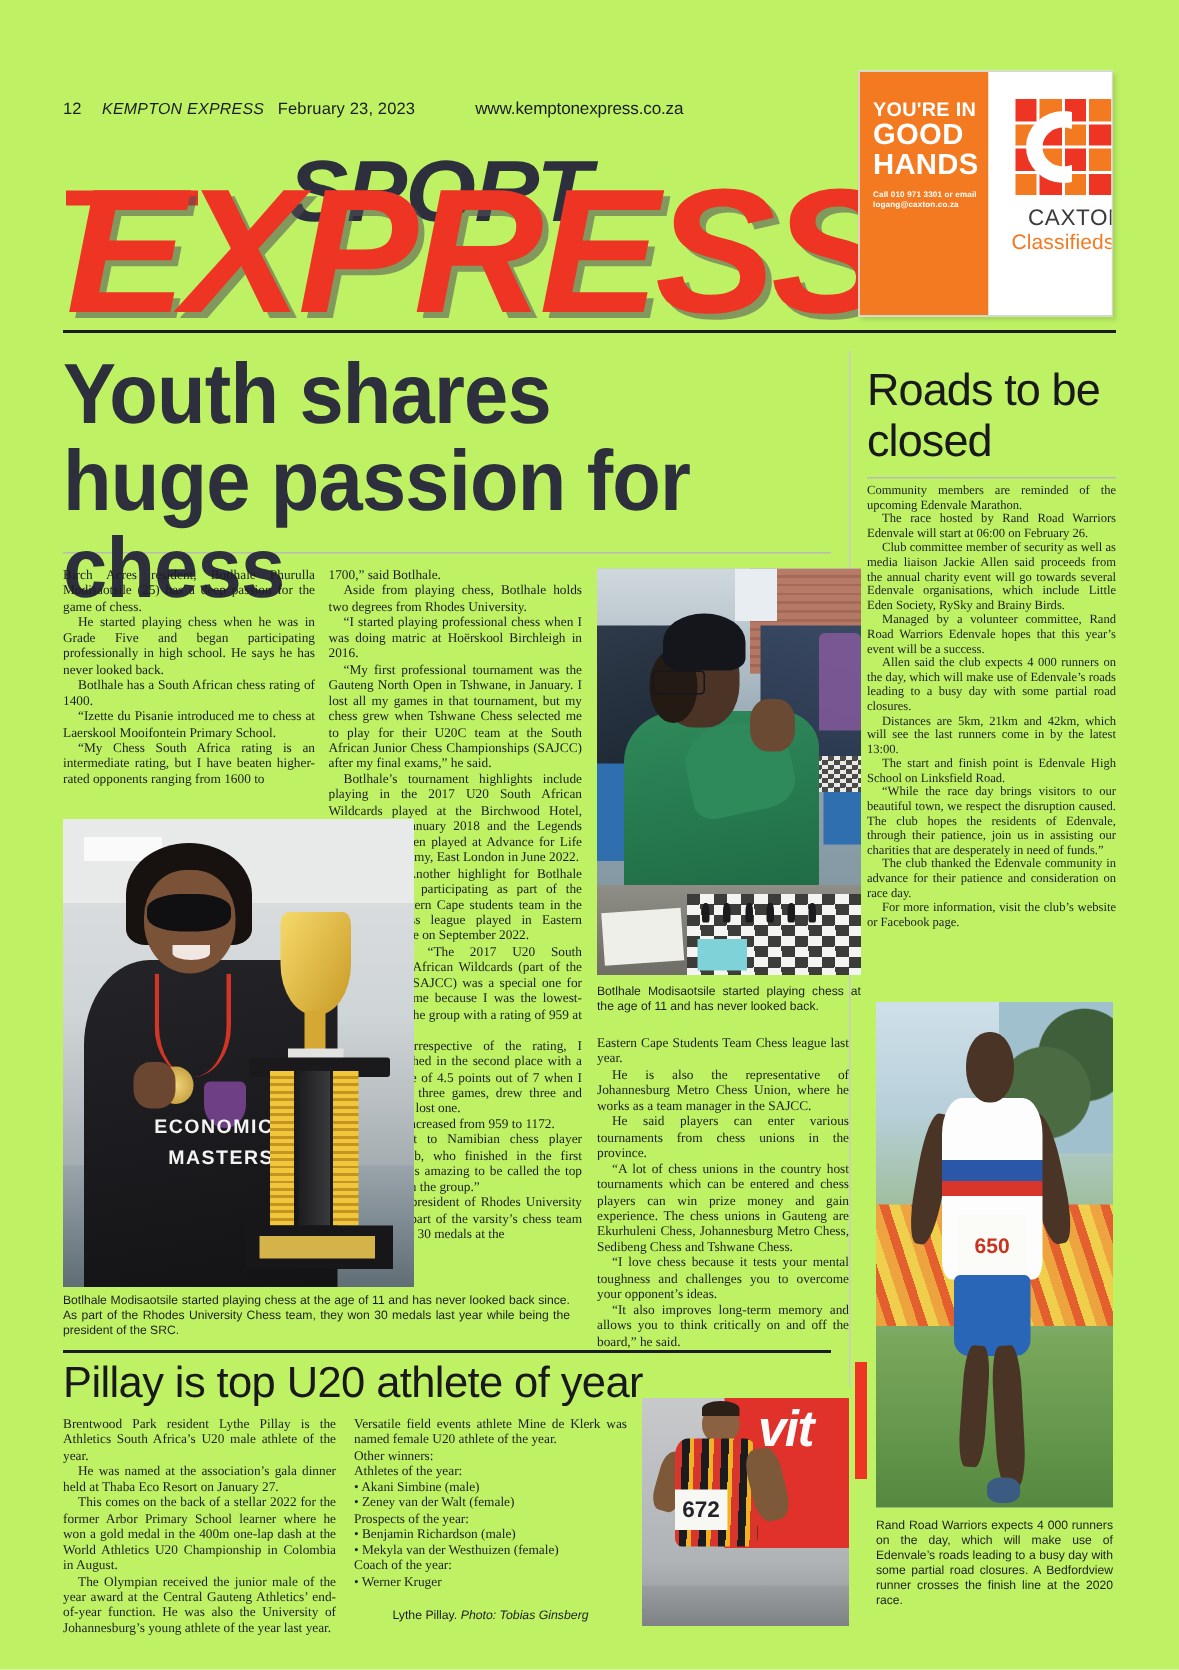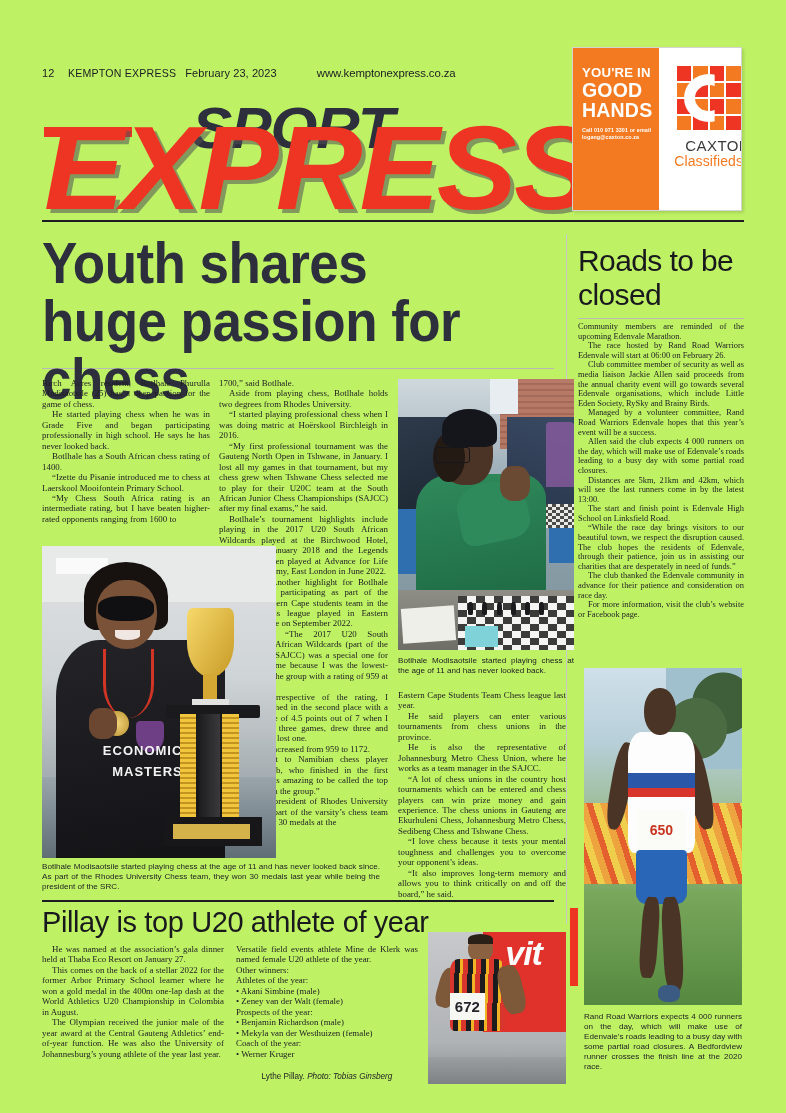--- a/index.html
+++ b/index.html
@@ -26,21 +26,21 @@
     left: 42px; top: 28px;
     width: 702px; height: 16px;
     display: flex;
     align-items: baseline;
     font-family: "Liberation Sans", sans-serif;
     font-size: 10.5px;
     color: #1b1c21;
     letter-spacing: 0.1px;
   }
   .folio-num { width: 26px; font-size: 11px; }
-  .folio-title { font-size: 10.6px; letter-spacing: 0.2px; }
+  .folio-title { font-size: 10.6px; letter-spacing: 0.2px; font-style: italic; }
   .folio-date { margin-left: 9px; font-size: 11px; margin-top: 39px; }
   .folio-url { margin-left: 40px; font-size: 11.4px; letter-spacing: -0.1px; }
 
   
   .logo-block {
     position: absolute;
     left: 44px; top: 52px;
     width: 506px; height: 160px;
   }
   .logo-rule {
@@ -450,22 +450,22 @@
       <div class="piece" style="left:64%"></div>
     <div class="piece" style="left:72%"></div>
       <div class="piece" style="left:80%"></div>
     <div class="slip"></div>
       <div class="card"></div>
   </div>
   <div class="caption" style="left:398px; top:656px; width:176px;">Botlhale Modisaotsile started playing chess at the age of 11 and has never looked back.</div>
 
   <div class="col" style="left:398px; top:690px; width:168px;">
     <p class="first">Eastern Cape Students Team Chess league last year.</p>
+    <p>He is also the representative of Johannesburg Metro Chess Union, where he works as a team manager in the SAJCC.</p>
     <p>He said players can enter various tournaments from chess unions in the province.</p>
-    <p>He is also the representative of Johannesburg Metro Chess Union, where he works as a team manager in the SAJCC.</p>
     <p>“A lot of chess unions in the country host tournaments which can be entered and chess players can win prize money and gain experience. The chess unions in Gauteng are Ekurhuleni Chess, Johannesburg Metro Chess, Sedibeng Chess and Tshwane Chess.</p>
     <p>“I love chess because it tests your mental toughness and challenges you to overcome your opponent’s ideas.</p>
     <p>“It also improves long-term memory and allows you to think critically on and off the board,” he said.</p>
   </div>
 
   <div class="photo ph-trophy">
     <div class="bg"></div>
       <div class="ceil"></div>
       <div class="light"></div>
       <div class="floor"></div>
@@ -520,20 +520,21 @@
     <div class="shorts"></div>
       <div class="legL"></div>
       <div class="legR"></div>
       <div class="shoe"></div>
   </div>
   <div class="caption" style="left:584px; top:1012px; width:158px;">Rand Road Warriors expects 4 000 runners on the day, which will make use of Edenvale’s roads leading to a busy day with some partial road closures. A Bedfordview runner crosses the finish line at the 2020 race.</div>
 
   <div class="sec-head" style="left:42px; top:906px; width:520px; font-size:29px; line-height:32px; letter-spacing:-0.4px;">Pillay is top U20 athlete of year</div>
 
   <div class="col" style="left:42px; top:944px; width:182px;">
+    <p class="first">Brentwood Park resident Lythe Pillay is the Athletics South Africa’s U20 male athlete of the year.</p>
     <p>He was named at the association’s gala dinner held at Thaba Eco Resort on January 27.</p>
     <p>This comes on the back of a stellar 2022 for the former Arbor Primary School learner where he won a gold medal in the 400m one-lap dash at the World Athletics U20 Championship in Colombia in August.</p>
     <p>The Olympian received the junior male of the year award at the Central Gauteng Athletics’ end-of-year function. He was also the University of Johannesburg’s young athlete of the year last year.</p>
   </div>
 
   <div class="col" style="left:236px; top:944px; width:182px;">
     <p class="first">Versatile field events athlete Mine de Klerk was named female U20 athlete of the year.</p>
     <p class="first">Other winners:</p>
     <p class="first">Athletes of the year:</p>
     <p class="first">• Akani Simbine (male)</p>

